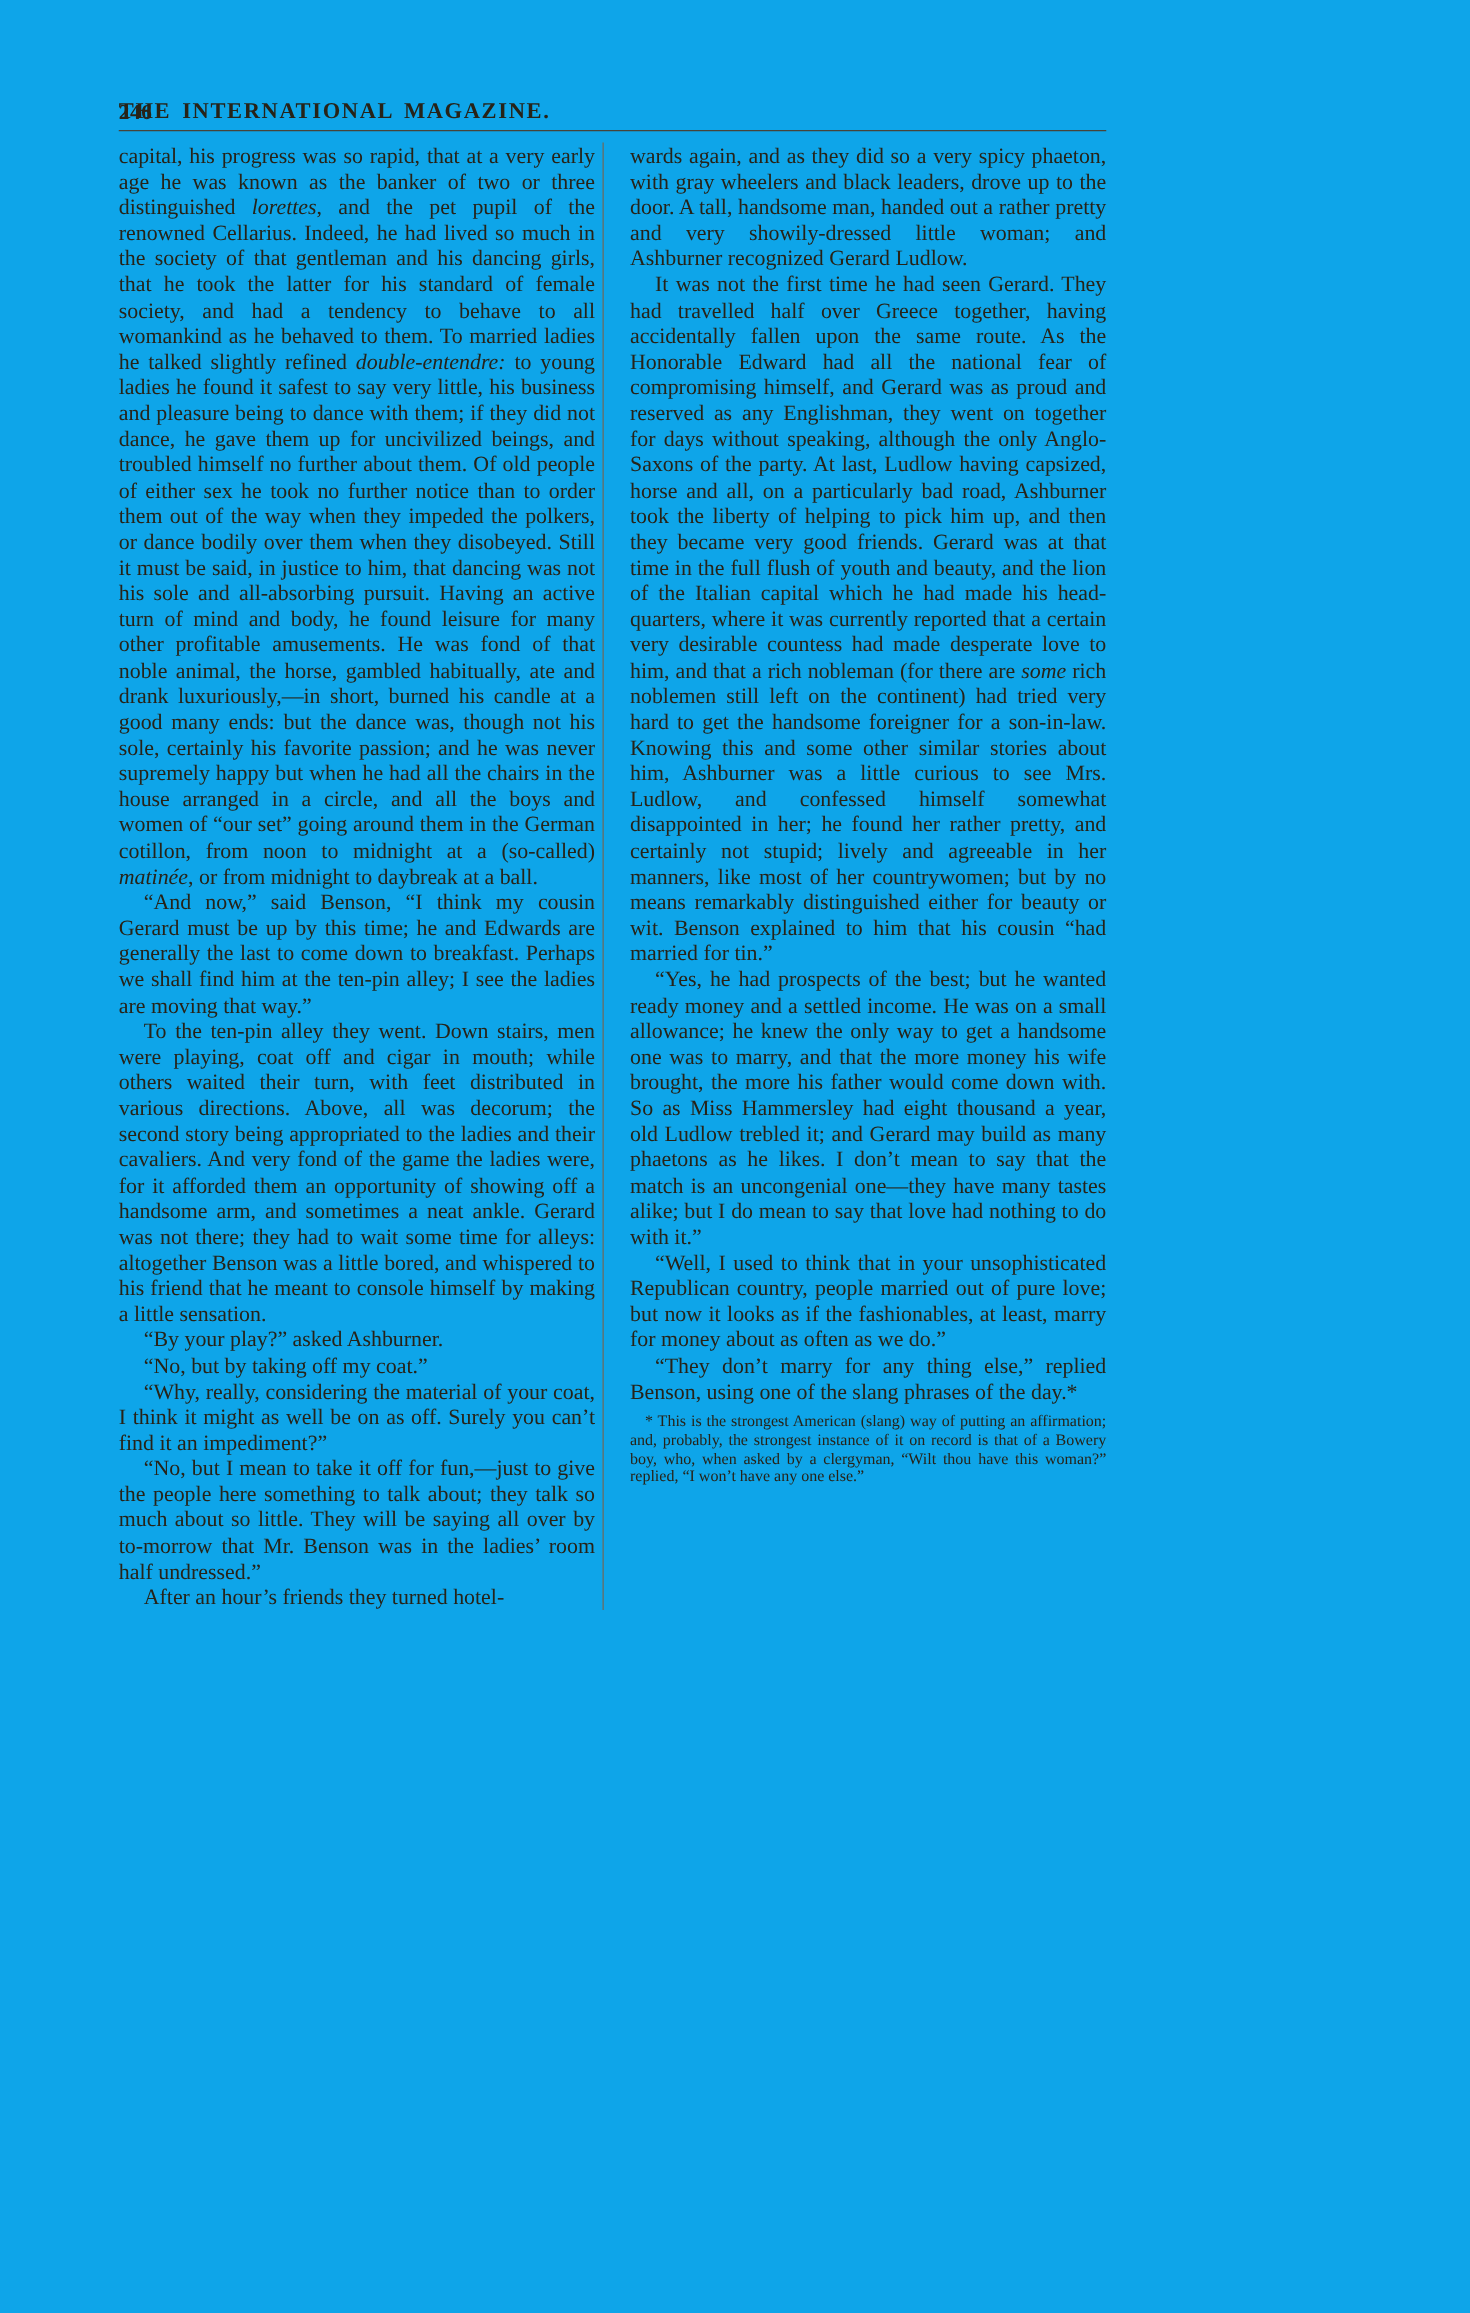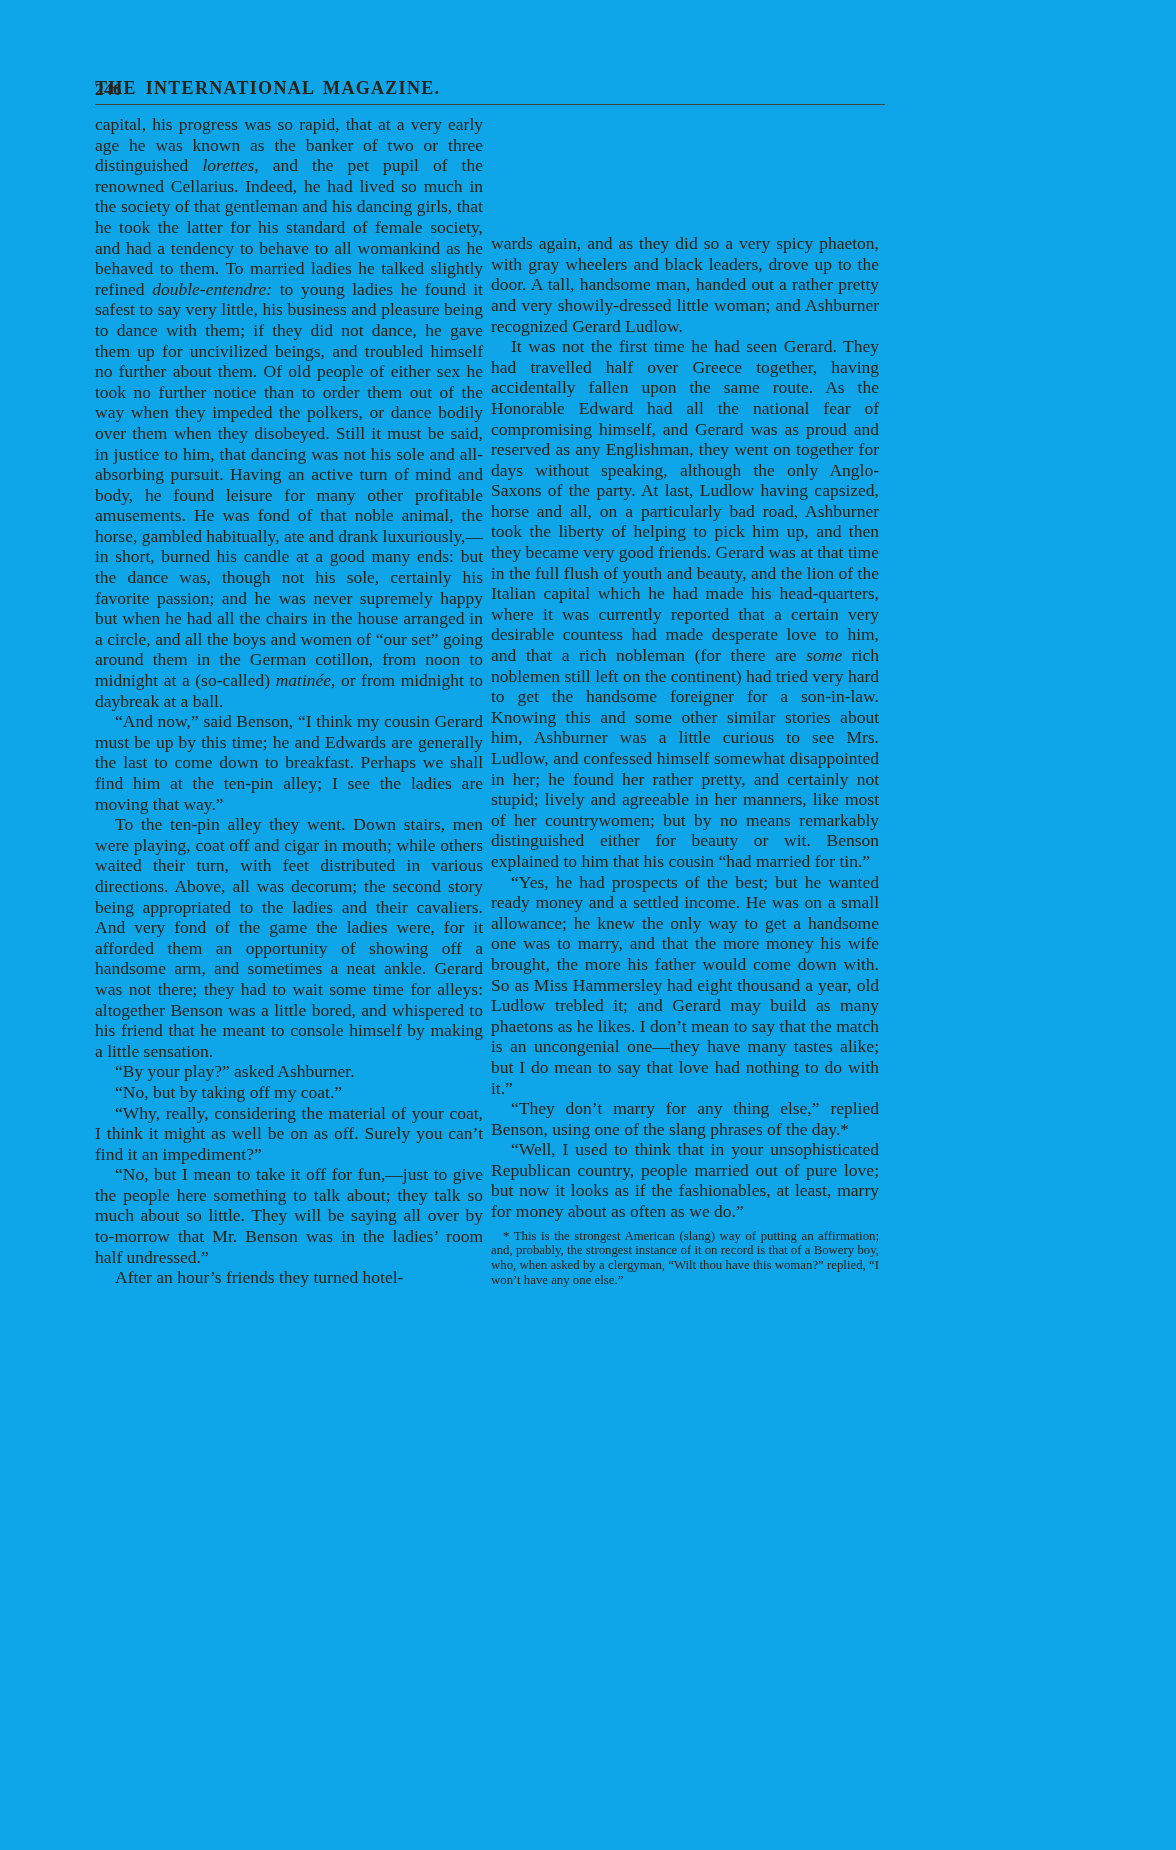--- a/index.html
+++ b/index.html
@@ -38,31 +38,30 @@
     letter-spacing: 1.3px;
     word-spacing: 3px;
   }
 
   .content {
     position: absolute;
     top: 114px;
     left: 95px;
     width: 790px;
     display: flex;
-    align-items: flex-end;
   }
   .col {
     width: 388px;
     text-align: justify;
     font-size: 17.5px;
     line-height: 20.6px;
     hyphens: auto;
   }
   .col.left  { margin-right: 6px; }
-  .col.right { margin-left: 1px; }
+  .col.right { margin-left: 21px; }
   .colrule {
     width: 1px;
     background: #6e6a5e;
   }
   .col p { margin: 0; text-indent: 20px; }
   .col p.no-indent { text-indent: 0; }
   .it { font-style: italic; }
 
   .footnote {
     margin-top: 7px;
@@ -92,22 +91,22 @@
         <p><span>“Why, really, considering the material of your coat, I think it might as well be on as off. Surely you can’t find it an impediment?”</span></p>
         <p><span>“No, but I mean to take it off for fun,—just to give the people here something to talk about; they talk so much about so little. They will be saying all over by to-morrow that Mr. Benson was in the ladies’ room half undressed.”</span></p>
         <p><span>After an hour’s friends they turned hotel-</span></p>
       </div>
     <div class="colrule"></div>
     <div class="col right">
       <div>
           <p class="no-indent"><span>wards again, and as they did so a very spicy phaeton, with gray wheelers and black leaders, drove up to the door. A tall, handsome man, handed out a rather pretty and very showily-dressed little woman; and Ashburner recognized Gerard Ludlow.</span></p>
           <p><span>It was not the first time he had seen Gerard. They had travelled half over Greece together, having accidentally fallen upon the same route. As the Honorable Edward had all the national fear of compromising himself, and Gerard was as proud and reserved as any Englishman, they went on together for days without speaking, although the only Anglo-Saxons of the party. At last, Ludlow having capsized, horse and all, on a particularly bad road, Ashburner took the liberty of helping to pick him up, and then they became very good friends. Gerard was at that time in the full flush of youth and beauty, and the lion of the Italian capital which he had made his head-quarters, where it was currently reported that a certain very desirable countess had made desperate love to him, and that a rich nobleman (for there are </span><span class="it">some</span><span> rich noblemen still left on the continent) had tried very hard to get the handsome foreigner for a son-in-law. Knowing this and some other similar stories about him, Ashburner was a little curious to see Mrs. Ludlow, and confessed himself somewhat disappointed in her; he found her rather pretty, and certainly not stupid; lively and agreeable in her manners, like most of her countrywomen; but by no means remarkably distinguished either for beauty or wit. Benson explained to him that his cousin “had married for tin.”</span></p>
           <p><span>“Yes, he had prospects of the best; but he wanted ready money and a settled income. He was on a small allowance; he knew the only way to get a handsome one was to marry, and that the more money his wife brought, the more his father would come down with. So as Miss Hammersley had eight thousand a year, old Ludlow trebled it; and Gerard may build as many phaetons as he likes. I don’t mean to say that the match is an uncongenial one—they have many tastes alike; but I do mean to say that love had nothing to do with it.”</span></p>
+          <p><span>“Well, I used to think that in your unsophisticated Republican country, people married out of pure love; but now it looks as if the fashionables, at least, marry for money about as often as we do.”</span></p>
           <p><span>“They don’t marry for any thing else,” replied Benson, using one of the slang phrases of the day.*</span></p>
-          <p><span>“Well, I used to think that in your unsophisticated Republican country, people married out of pure love; but now it looks as if the fashionables, at least, marry for money about as often as we do.”</span></p>
         </div>
       <div class="footnote">
           <p><span>* This is the strongest American (slang) way of putting an affirmation; and, probably, the strongest instance of it on record is that of a Bowery boy, who, when asked by a clergyman, “Wilt thou have this woman?” replied, “I won’t have any one else.”</span></p>
         </div>
     </div>
   </div>
 
 </div>
 
 </body></html>

